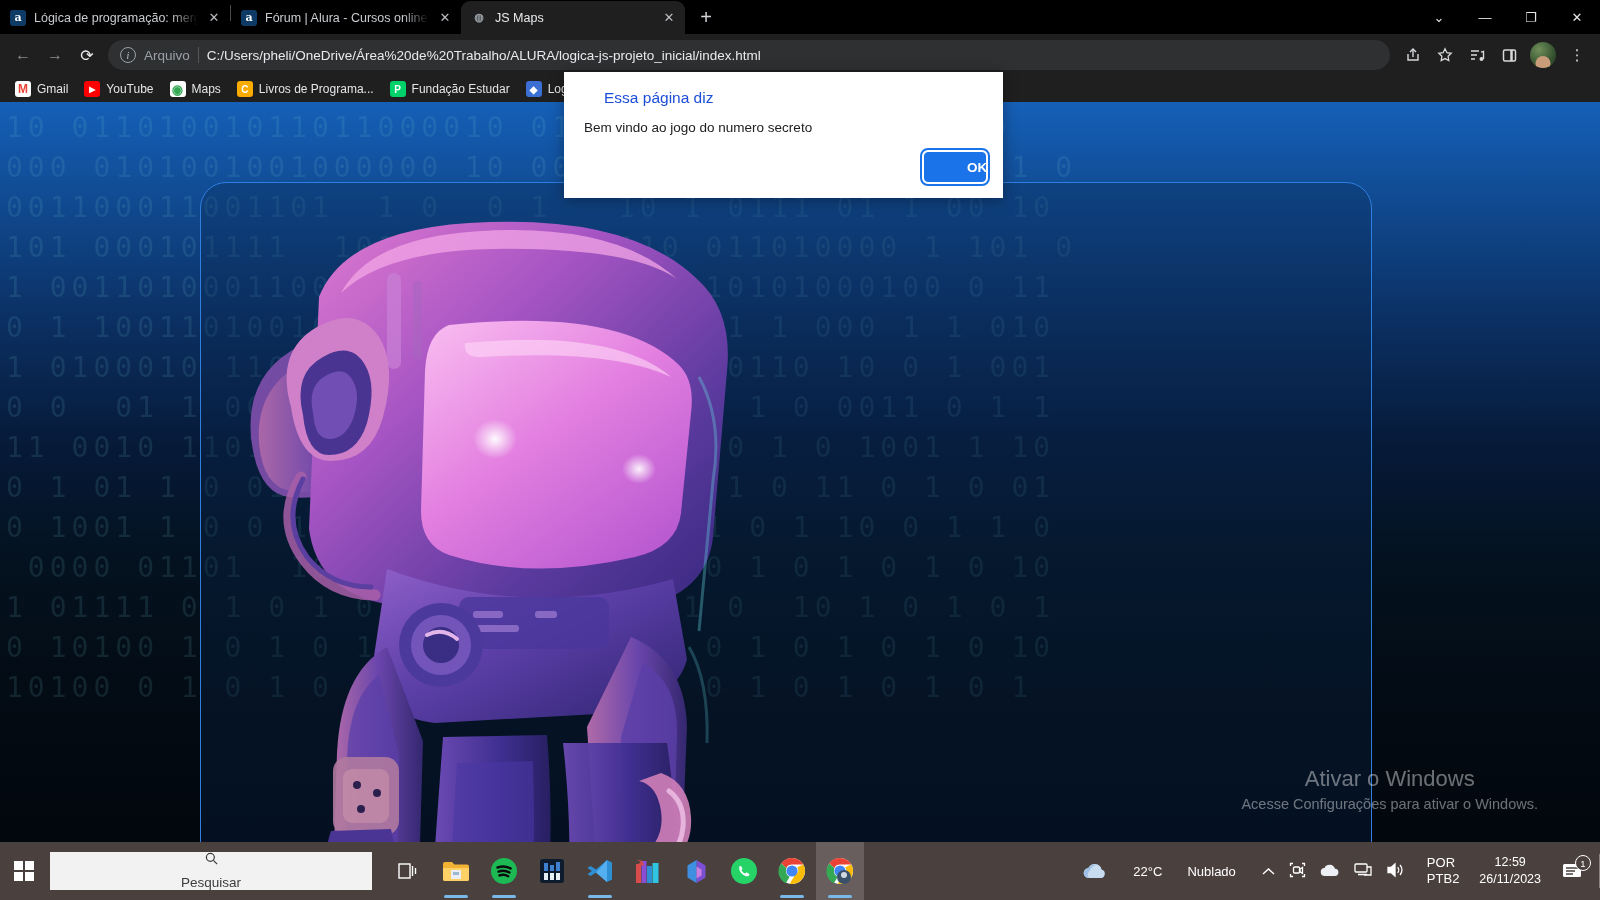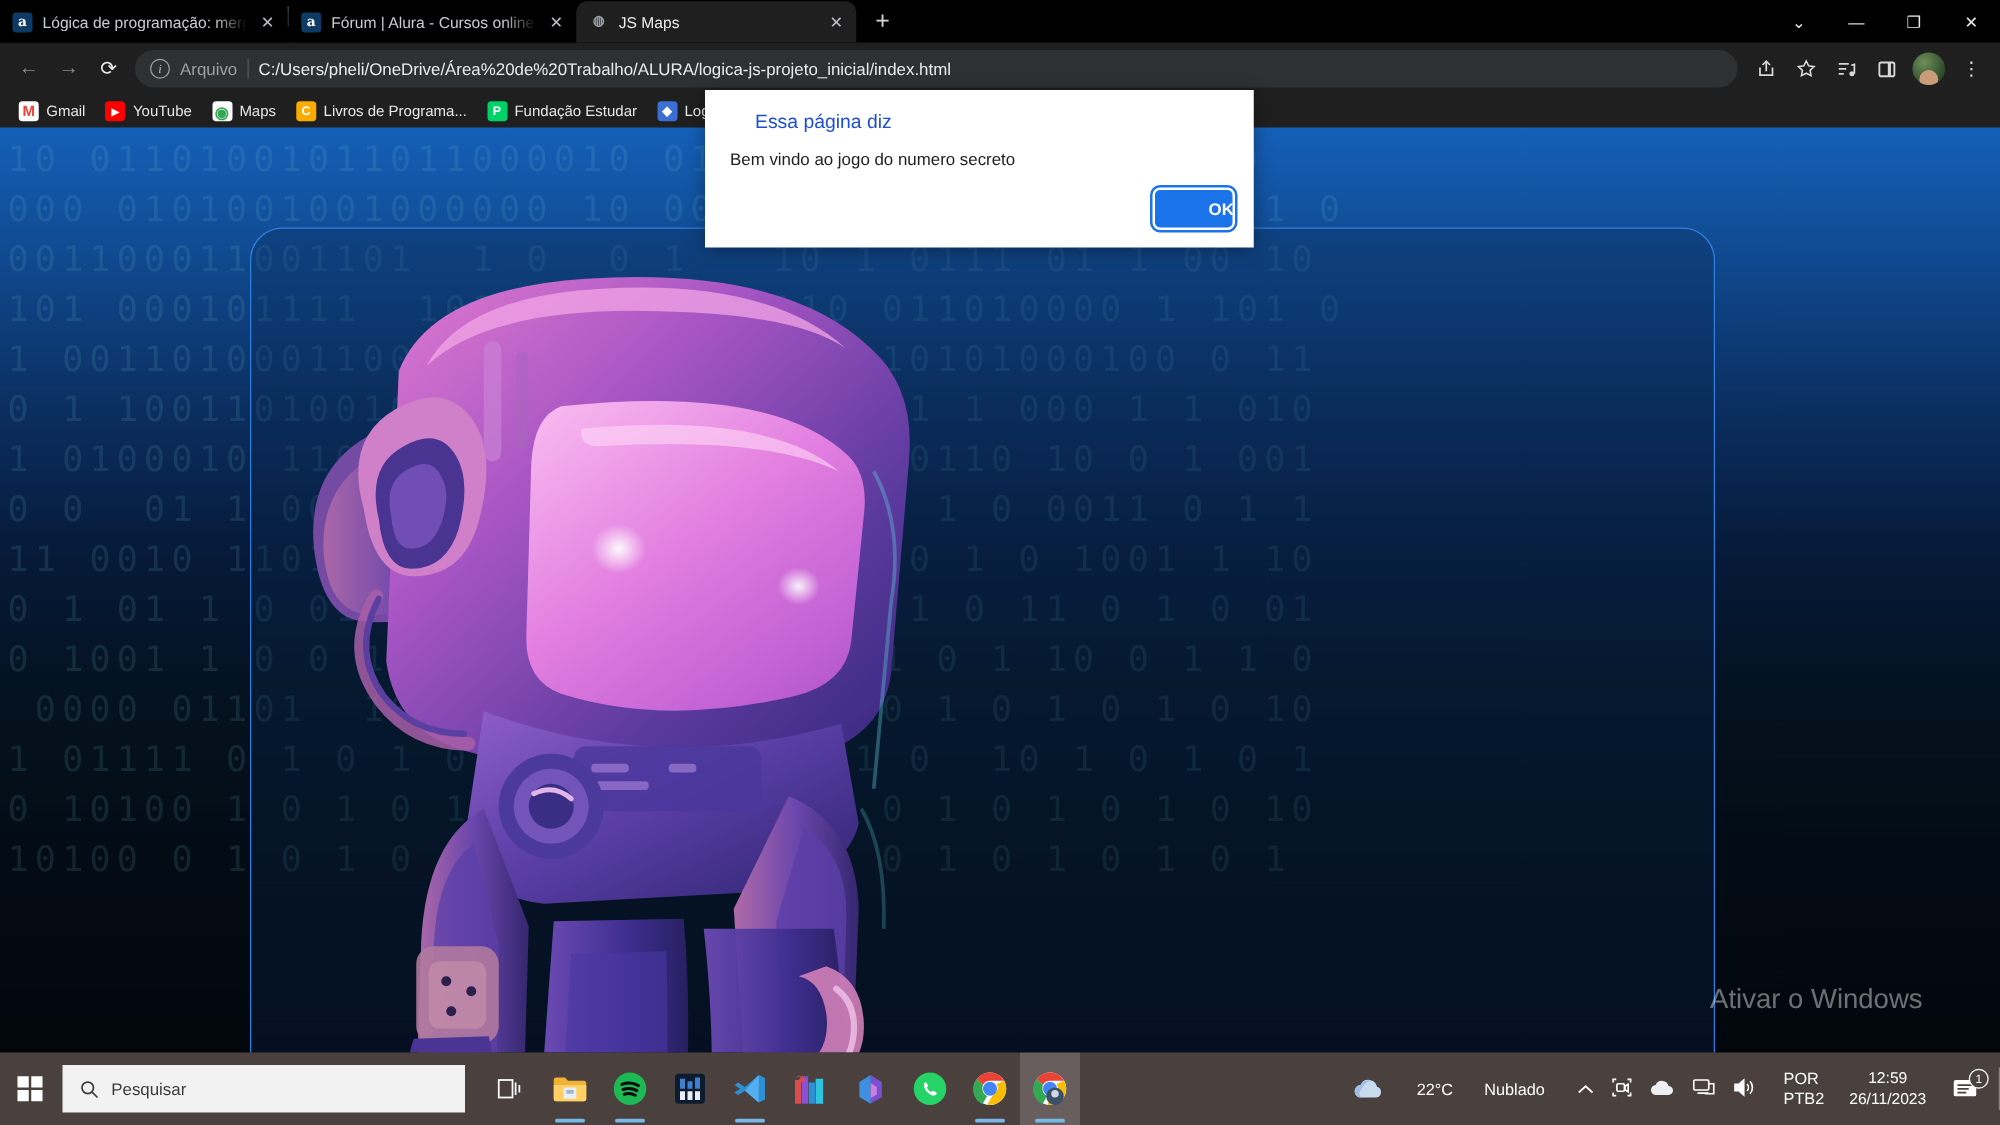--- a/index.html
+++ b/index.html
@@ -262,21 +262,21 @@
   .start {
     width: 48px; height: 58px;
     display: flex; align-items: center; justify-content: center;
   }
   .winlogo { display: grid; grid-template-columns: 9px 9px; grid-template-rows: 9px 9px; gap: 2px; }
   .winlogo i { background: #ffffff; display: block; }
   .searchbox {
     width: 322px; height: 38px; margin-left: 2px;
     background: #f2f2f2; color: #3c3c3c;
     display: flex; align-items: center; gap: 10px;
-    padding: 0 14px; font-size: 13.5px;
+    padding: 0 14px; font-size: 13.5px; flex-direction: column;
   }
   .tb-apps { display: flex; align-items: center; gap: 0px; margin-left: 12px; }
   .tb-app {
     width: 48px; height: 58px; position: relative;
     display: flex; align-items: center; justify-content: center;
   }
   .tb-app.run::after {
     content: ""; position: absolute; bottom: 2px; left: 12px;
     width: 24px; height: 3px; background: #7ab8e8; border-radius: 2px;
   }
@@ -528,20 +528,21 @@
 
             <path d="M508 200 q24 44 14 104 l-14 150" fill="none" stroke="#63d7e0" stroke-width="3" opacity="0.35"></path>
             <path d="M498 470 q20 34 18 96" fill="none" stroke="#63d7e0" stroke-width="3" opacity="0.25"></path>
           </svg>
         </div>
 
       </div>
 
       <div class="watermark">
         <div class="wm-title">Ativar o Windows</div>
+        <div class="wm-sub">Acesse Configurações para ativar o Windows.</div>
       </div>
     </div>
 
     <div class="dialog">
       <div class="dlg-title">Essa página diz</div>
       <div class="dlg-msg">Bem vindo ao jogo do numero secreto</div>
       <div class="dlg-ok">OK</div>
     </div>
   </div>
 

